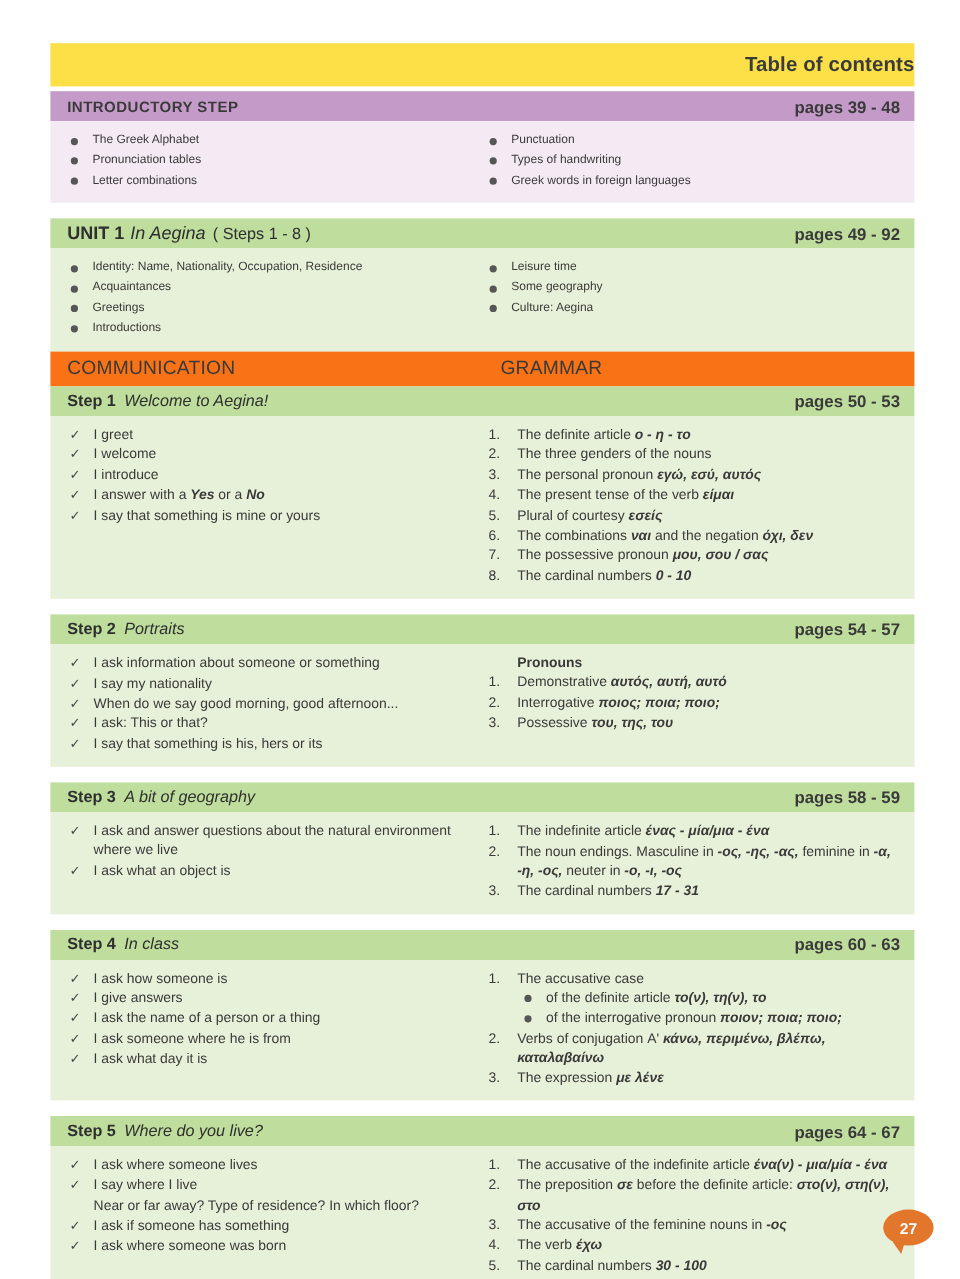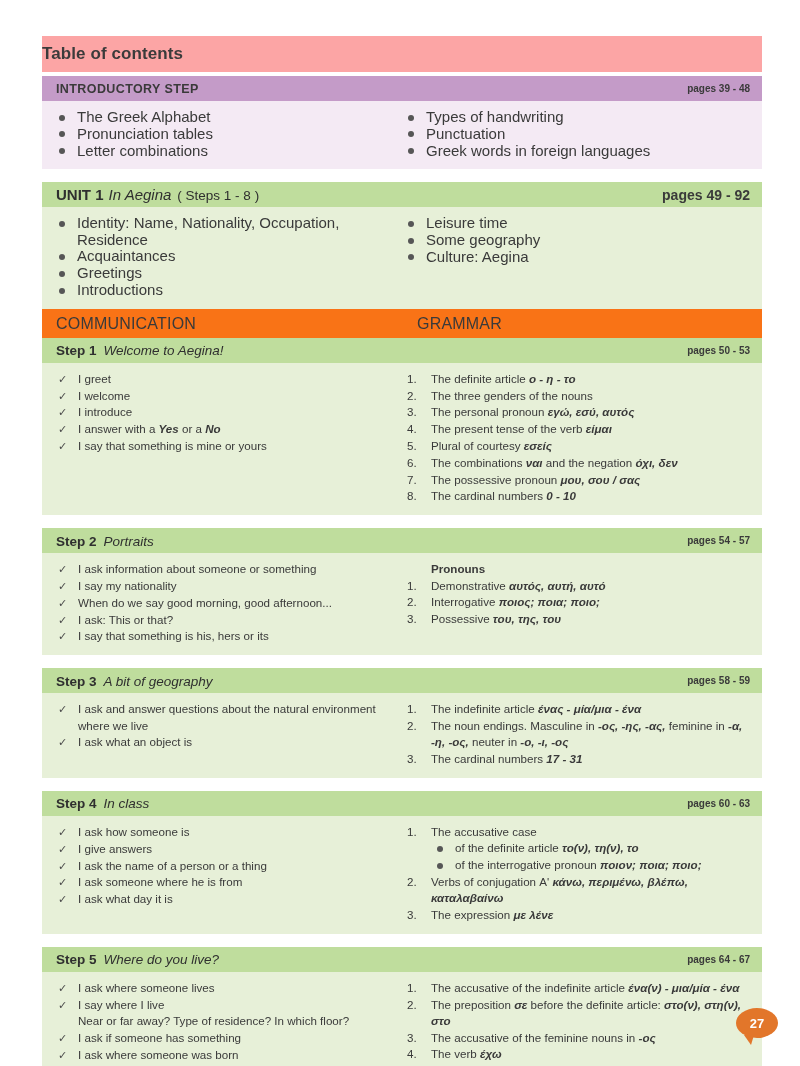--- a/index.html
+++ b/index.html
@@ -16,25 +16,25 @@
     overflow: hidden;
   }
   .content {
     position: absolute;
     left: 42px; top: 36px;
     width: 720px;
   }
 
   
   .toc-title-bar {
-    background: #fca5a5;
+    background: #fde047;
     height: 36px;
     display: flex;
     align-items: center;
-    justify-content: flex-start;
+    justify-content: flex-end;
   }
   .toc-title-bar .title-text {
     font-size: 17px;
     font-weight: bold;
     color: #3b3b3b;
     letter-spacing: .1px;
   }
 
   
   .band-header {
@@ -43,21 +43,21 @@
     align-items: center;
     justify-content: space-between;
     padding: 0 12px 0 14px;
   }
   .band-header .band-title {
     font-size: 13.5px;
     color: #3a3a3a;
     white-space: nowrap;
   }
   .band-header .band-pages {
-    font-size: 10px;
+    font-size: 14px;
     font-weight: bold;
     color: #3a3a3a;
     white-space: nowrap;
   }
 
   .purple-header { background: #c49bc8; }
   .purple-header .band-title { font-weight: bold; letter-spacing: .4px; font-size: 12.5px; }
   .purple-body { background: #f4eaf4; padding: 8px 14px 10px 14px; }
 
   .green-header { background: #bfdd9d; }
@@ -102,21 +102,21 @@
   .col-right { width: 50%; padding-left: 3px; }
 
   
   ul.dot-list, ol.num-list, ul.check-list, ul.sub-dot-list {
     list-style: none;
     margin: 0; padding: 0;
   }
   .dot-list li {
     position: relative;
     padding-left: 21px;
-    font-size: 15px;
+    font-size: 10px;
     line-height: 16.3px;
     color: #3a3a3a;
     margin-bottom: 0.5px;
   }
   .dot-list li .dot {
     position: absolute;
     left: 3px; top: 5.5px;
     width: 6px; height: 6px;
     border-radius: 50%;
     background: #565656;
@@ -235,22 +235,22 @@
     <div class="purple-body two-col">
       <div class="col-left">
         <ul class="dot-list" id="intro-left">
             <li><span class="dot"></span>The Greek Alphabet</li>
             <li><span class="dot"></span>Pronunciation tables</li>
             <li><span class="dot"></span>Letter combinations</li>
           </ul>
       </div>
       <div class="col-right">
         <ul class="dot-list" id="intro-right">
+            <li><span class="dot"></span>Punctuation</li>
             <li><span class="dot"></span>Types of handwriting</li>
-            <li><span class="dot"></span>Punctuation</li>
             <li><span class="dot"></span>Greek words in foreign languages</li>
           </ul>
       </div>
     </div>
 
     <div class="gap-md"></div>
 
     <div class="band-header green-header unit-header">
       <span>
         <span class="unit-label">UNIT 1</span><span class="unit-name">In Aegina</span><span class="unit-steps">( Steps 1 - 8 )</span>

